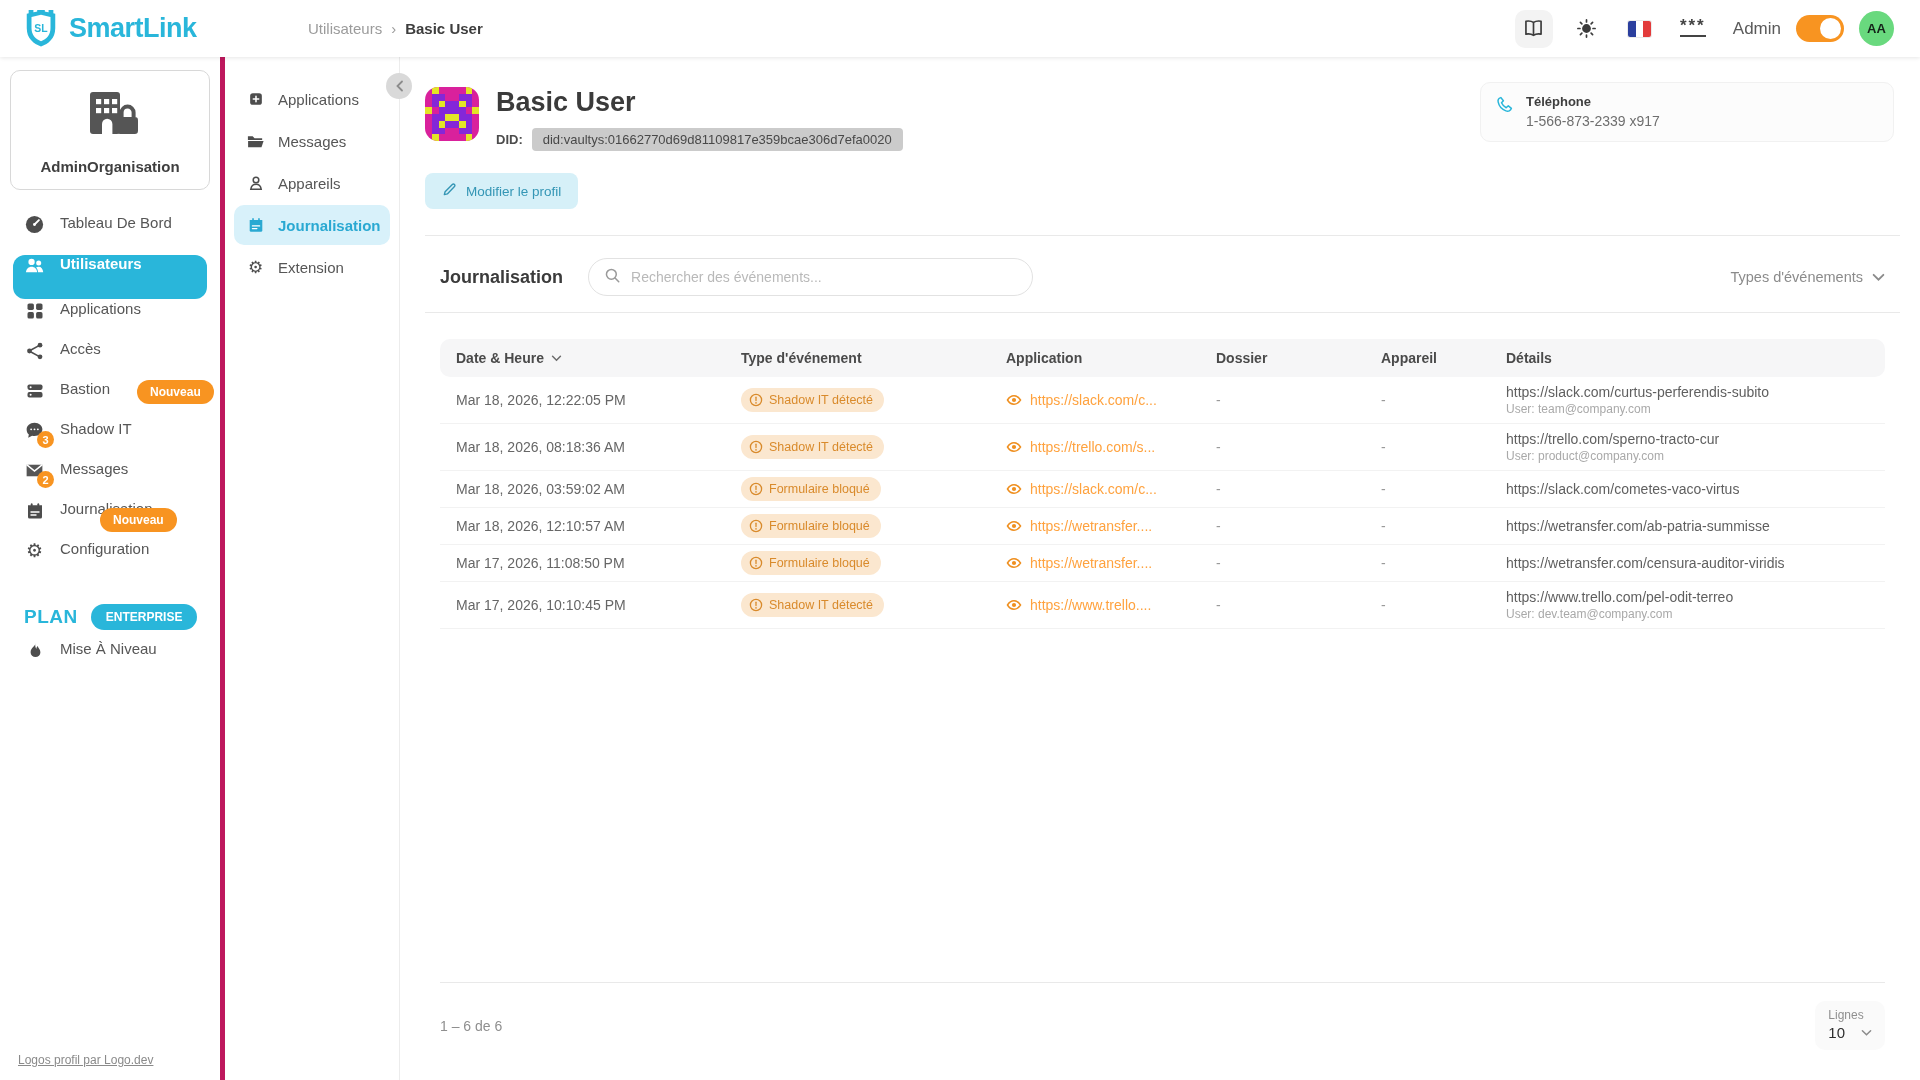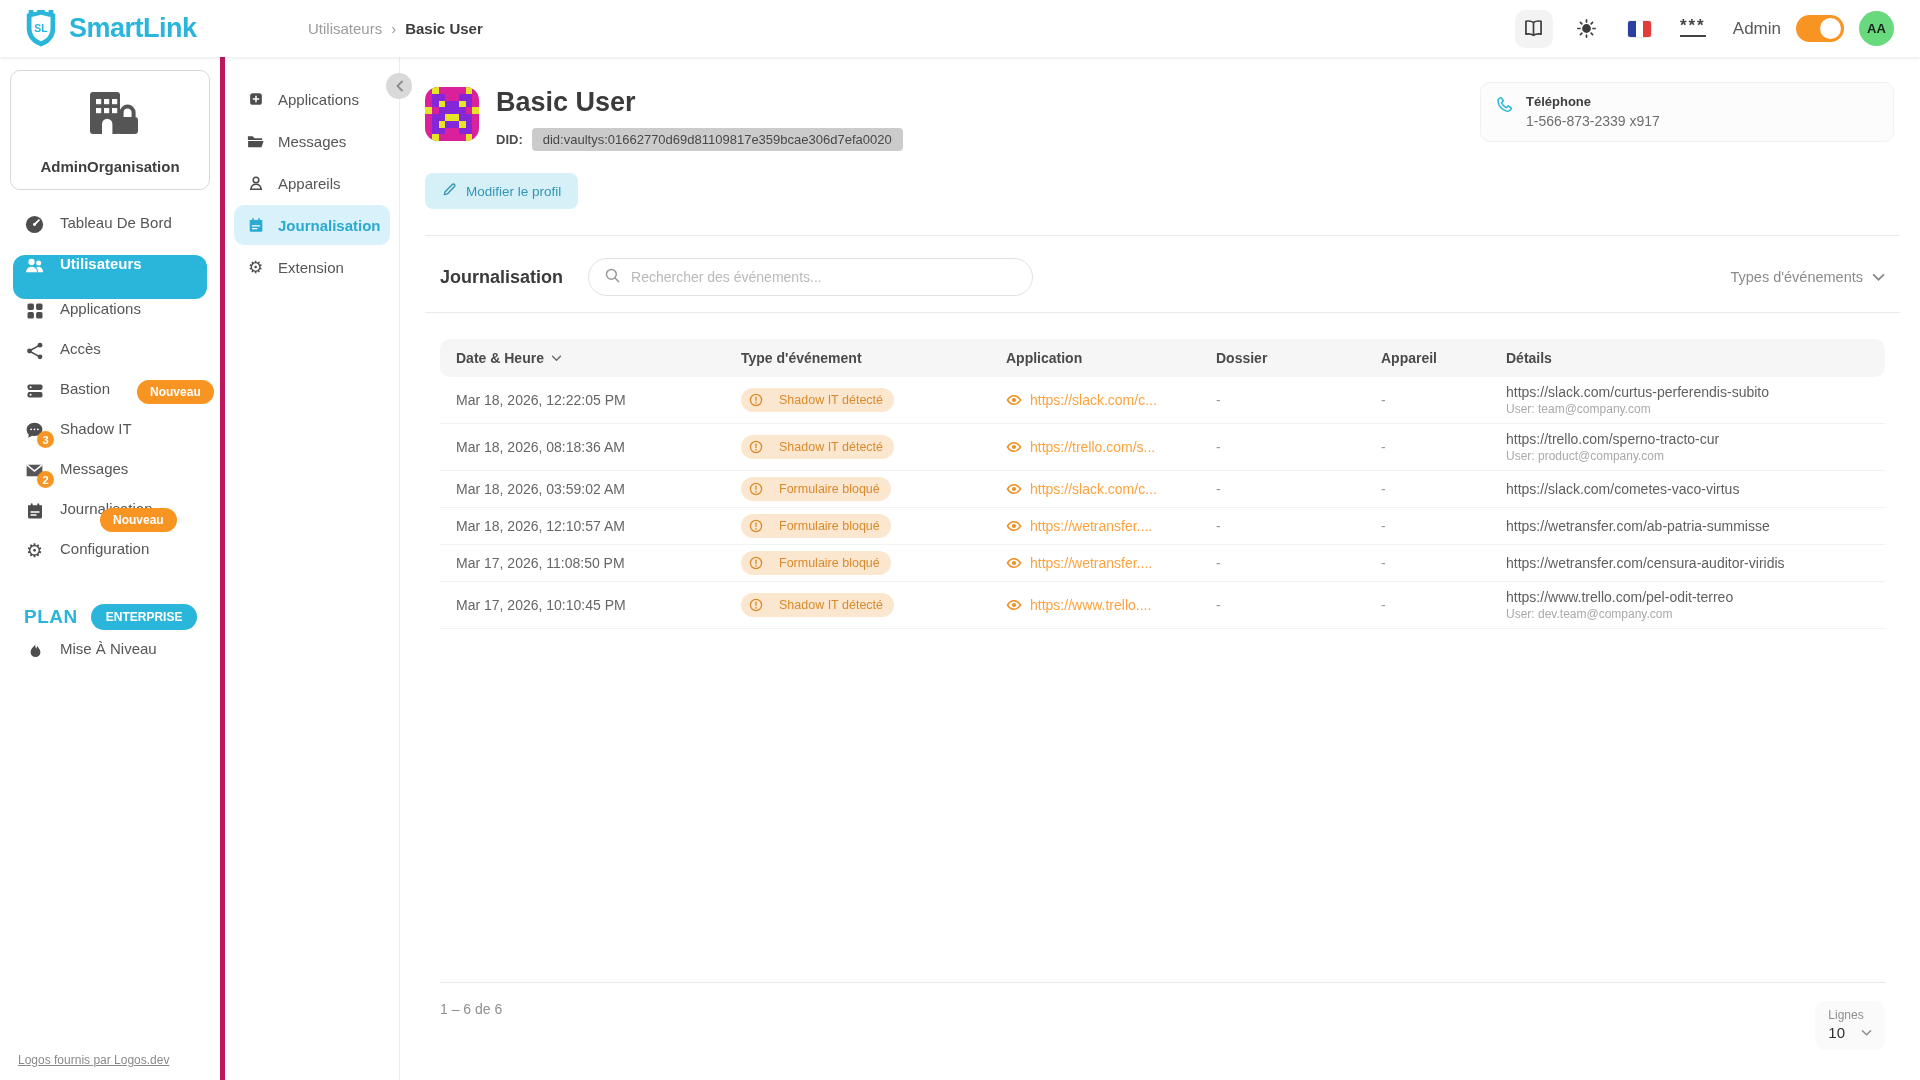--- a/index.html
+++ b/index.html
@@ -95,30 +95,30 @@
 
   .table-wrap { margin:26px 35px 0 15px; }
   table { width:100%; border-collapse:collapse; table-layout:fixed; }
   col.c1{width:285px} col.c2{width:265px} col.c3{width:210px} col.c4{width:165px} col.c5{width:125px}
   th { text-align:left; font-size:14px; font-weight:bold; color:#4a4a4a; padding:11px 16px; background:#f6f6f7; }
   th:first-child { border-radius:10px 0 0 10px; }
   th:last-child  { border-radius:0 10px 10px 0; }
   td { padding:7px 16px; font-size:14px; color:#666; border-bottom:1px solid #f2f2f2; vertical-align:middle; }
   tr.slim td { padding:6px 16px; }
   .sort-wrap { display:inline-flex; align-items:center; gap:7px; }
-  .badge-event { display:inline-flex; align-items:center; gap:16px; background:#fbe7cf; color:#d98a2b;
+  .badge-event { display:inline-flex; align-items:center; gap:6px; background:#fbe7cf; color:#d98a2b;
     font-size:12.5px; padding:5px 11px 5px 8px; border-radius:14px; white-space:nowrap; }
   .app-link { color:#ffa23e; display:flex; align-items:center; gap:8px; cursor:pointer; white-space:nowrap; overflow:hidden; }
   .app-link .eico { color:#ef8f1f; flex:0 0 16px; }
   .dash { color:#9a9a9a; }
   .detail-url { color:#5f5f5f; font-size:14px; white-space:nowrap; overflow:hidden; text-overflow:ellipsis; }
   .detail-user { color:#a9a9a9; font-size:12px; margin-top:2px; }
 
   .table-footer { position:absolute; left:40px; right:35px; bottom:30px; border-top:1px solid #e9e9e9;
-    padding-top:18px; display:flex; }
+    padding-top:18px; display:flex; align-items:center; }
   .range-label { color:#8f8f8f; font-size:14px; }
   .lines-box { margin-left:auto; background:#fafafa; border-radius:10px; padding:7px 13px 9px; cursor:pointer; }
   .lines-label { font-size:12px; color:#8f8f8f; }
   .lines-value-row { display:flex; align-items:center; gap:16px; margin-top:2px; color:#2e2e2e; font-size:15px; }
   .glyph { font-size:19px; line-height:1; }
 </style>
 </head>
 <body>
 
 <header class="topbar">
@@ -288,21 +288,21 @@
     <div class="nav-item upgrade">
       <span class="nico">
         <svg width="20" height="20" viewBox="0 0 20 20" fill="currentColor">
             <path d="M10.5 1.8c.3 3.2-4.9 4.8-4.9 9.4a4.9 4.9 0 0 0 9.8 0c0-2.9-2.4-4-2.6-6.2-1 .8-1.5 1.8-1.3 3.1-1.2-1.3-1.6-3.9-1-6.3z"></path>
           </svg>
       </span>
       <span>Mise À Niveau</span>
     </div>
 
     <div class="sidebar-footer">
-      <a href="#">Logos fournis par Logos.dev</a>
+      <a href="#">Logos profil par Logo.dev</a>
     </div>
   </aside>
 
   <aside class="sidebar2">
     <div class="collapse-btn">
       <svg width="9" height="12" viewBox="0 0 8 12" fill="none" stroke="currentColor" stroke-width="1.8" stroke-linecap="round">
           <path d="M6.5 1.5 L2 6 l4.5 4.5"></path>
         </svg>
     </div>
     <div class="subnav-item">

